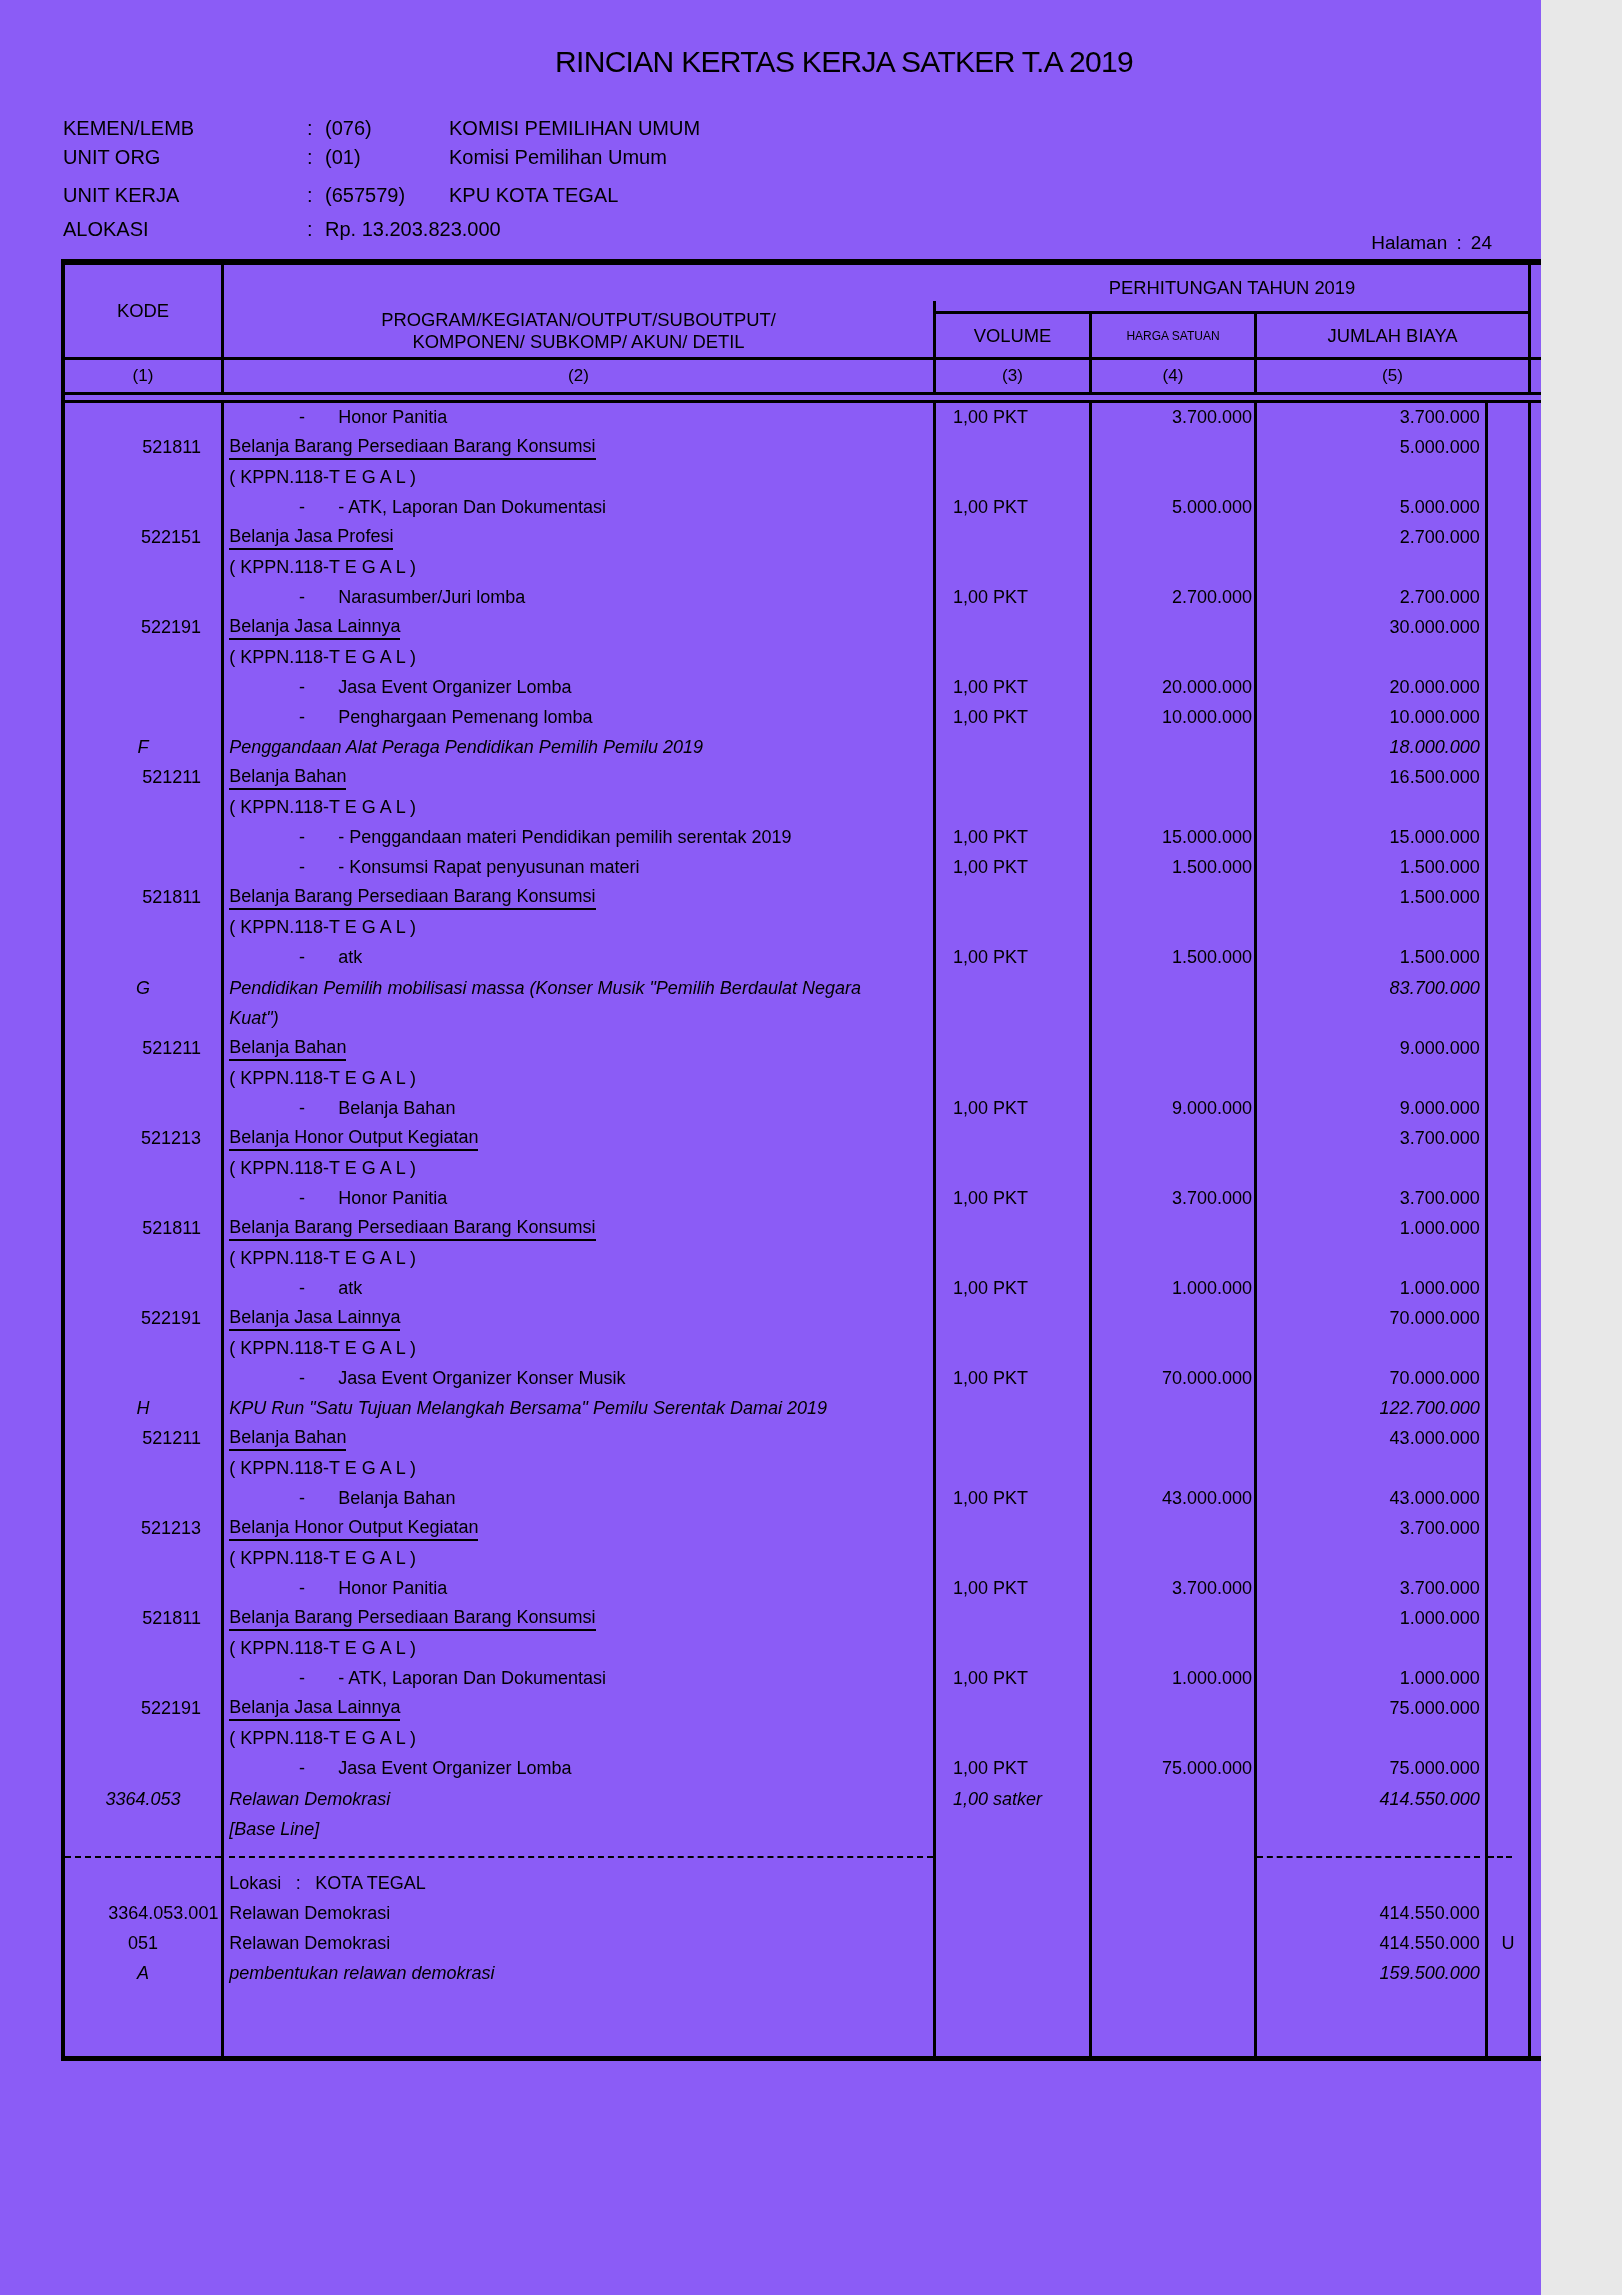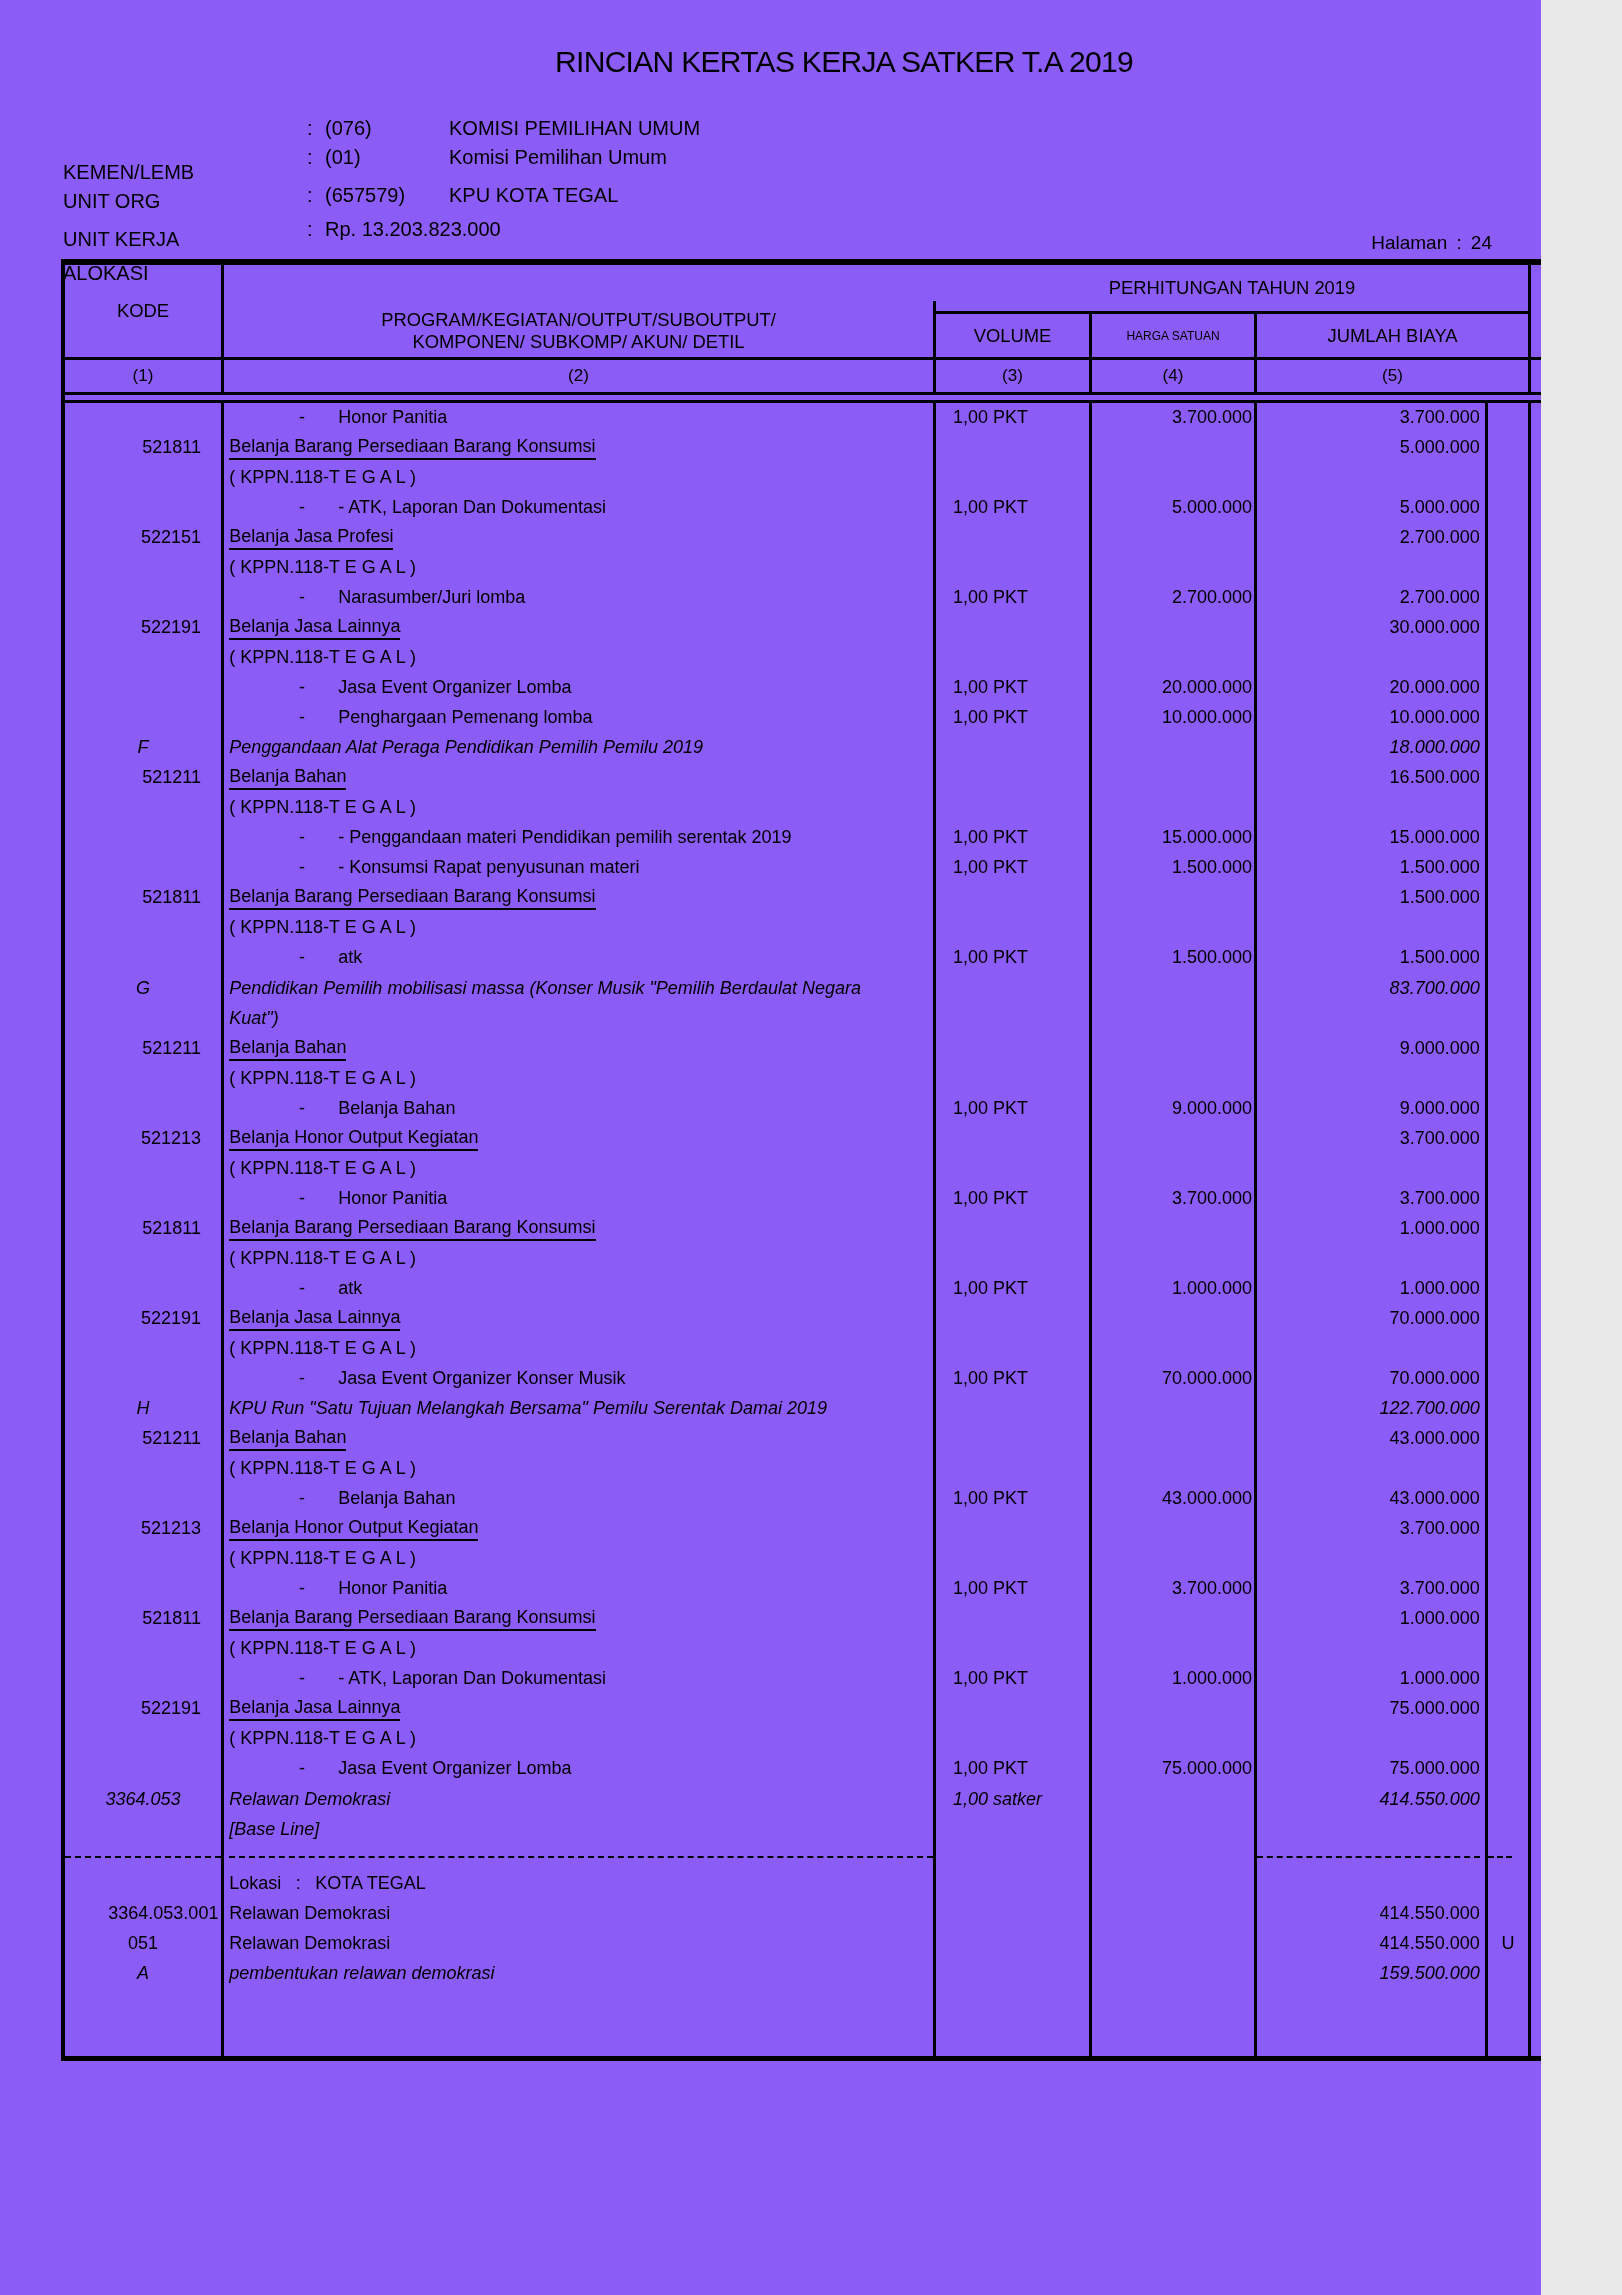--- a/index.html
+++ b/index.html
@@ -4,21 +4,21 @@
 <style>
   html,body{margin:0;padding:0;background:#e8e8e8;}
   .page{position:relative;width:1541px;height:2295px;background:#8b5cf6;color:#000;
         font-family:"Liberation Sans",sans-serif;font-weight:400;overflow:hidden;}
 
   
   .doc-title{position:absolute;left:65px;top:45px;width:1558px;text-align:center;
              font-size:30px;letter-spacing:-0.7px;}
   .meta{position:absolute;left:63px;top:117px;width:922px;font-size:20px;}
   .meta-row{position:absolute;left:0;height:26px;white-space:nowrap;}
-  .meta-label{position:absolute;left:0;margin-top:44px;}
+  .meta-label{position:absolute;left:0;}
   .meta-colon{position:absolute;left:244px;}
   .meta-code{position:absolute;left:262px;}
   .meta-value{position:absolute;left:386px;}
   .meta-value.flush{left:262px;}
   .halaman{position:absolute;top:232px;right:49px;font-size:19px;white-space:nowrap;}
   .halaman .sep{margin:0 9.2px;}
 
   
   .tbl{position:absolute;left:61px;top:259px;width:1530px;height:1802px;
        border:4px solid #000;border-top-width:6.6px;border-bottom-width:5.3px;

